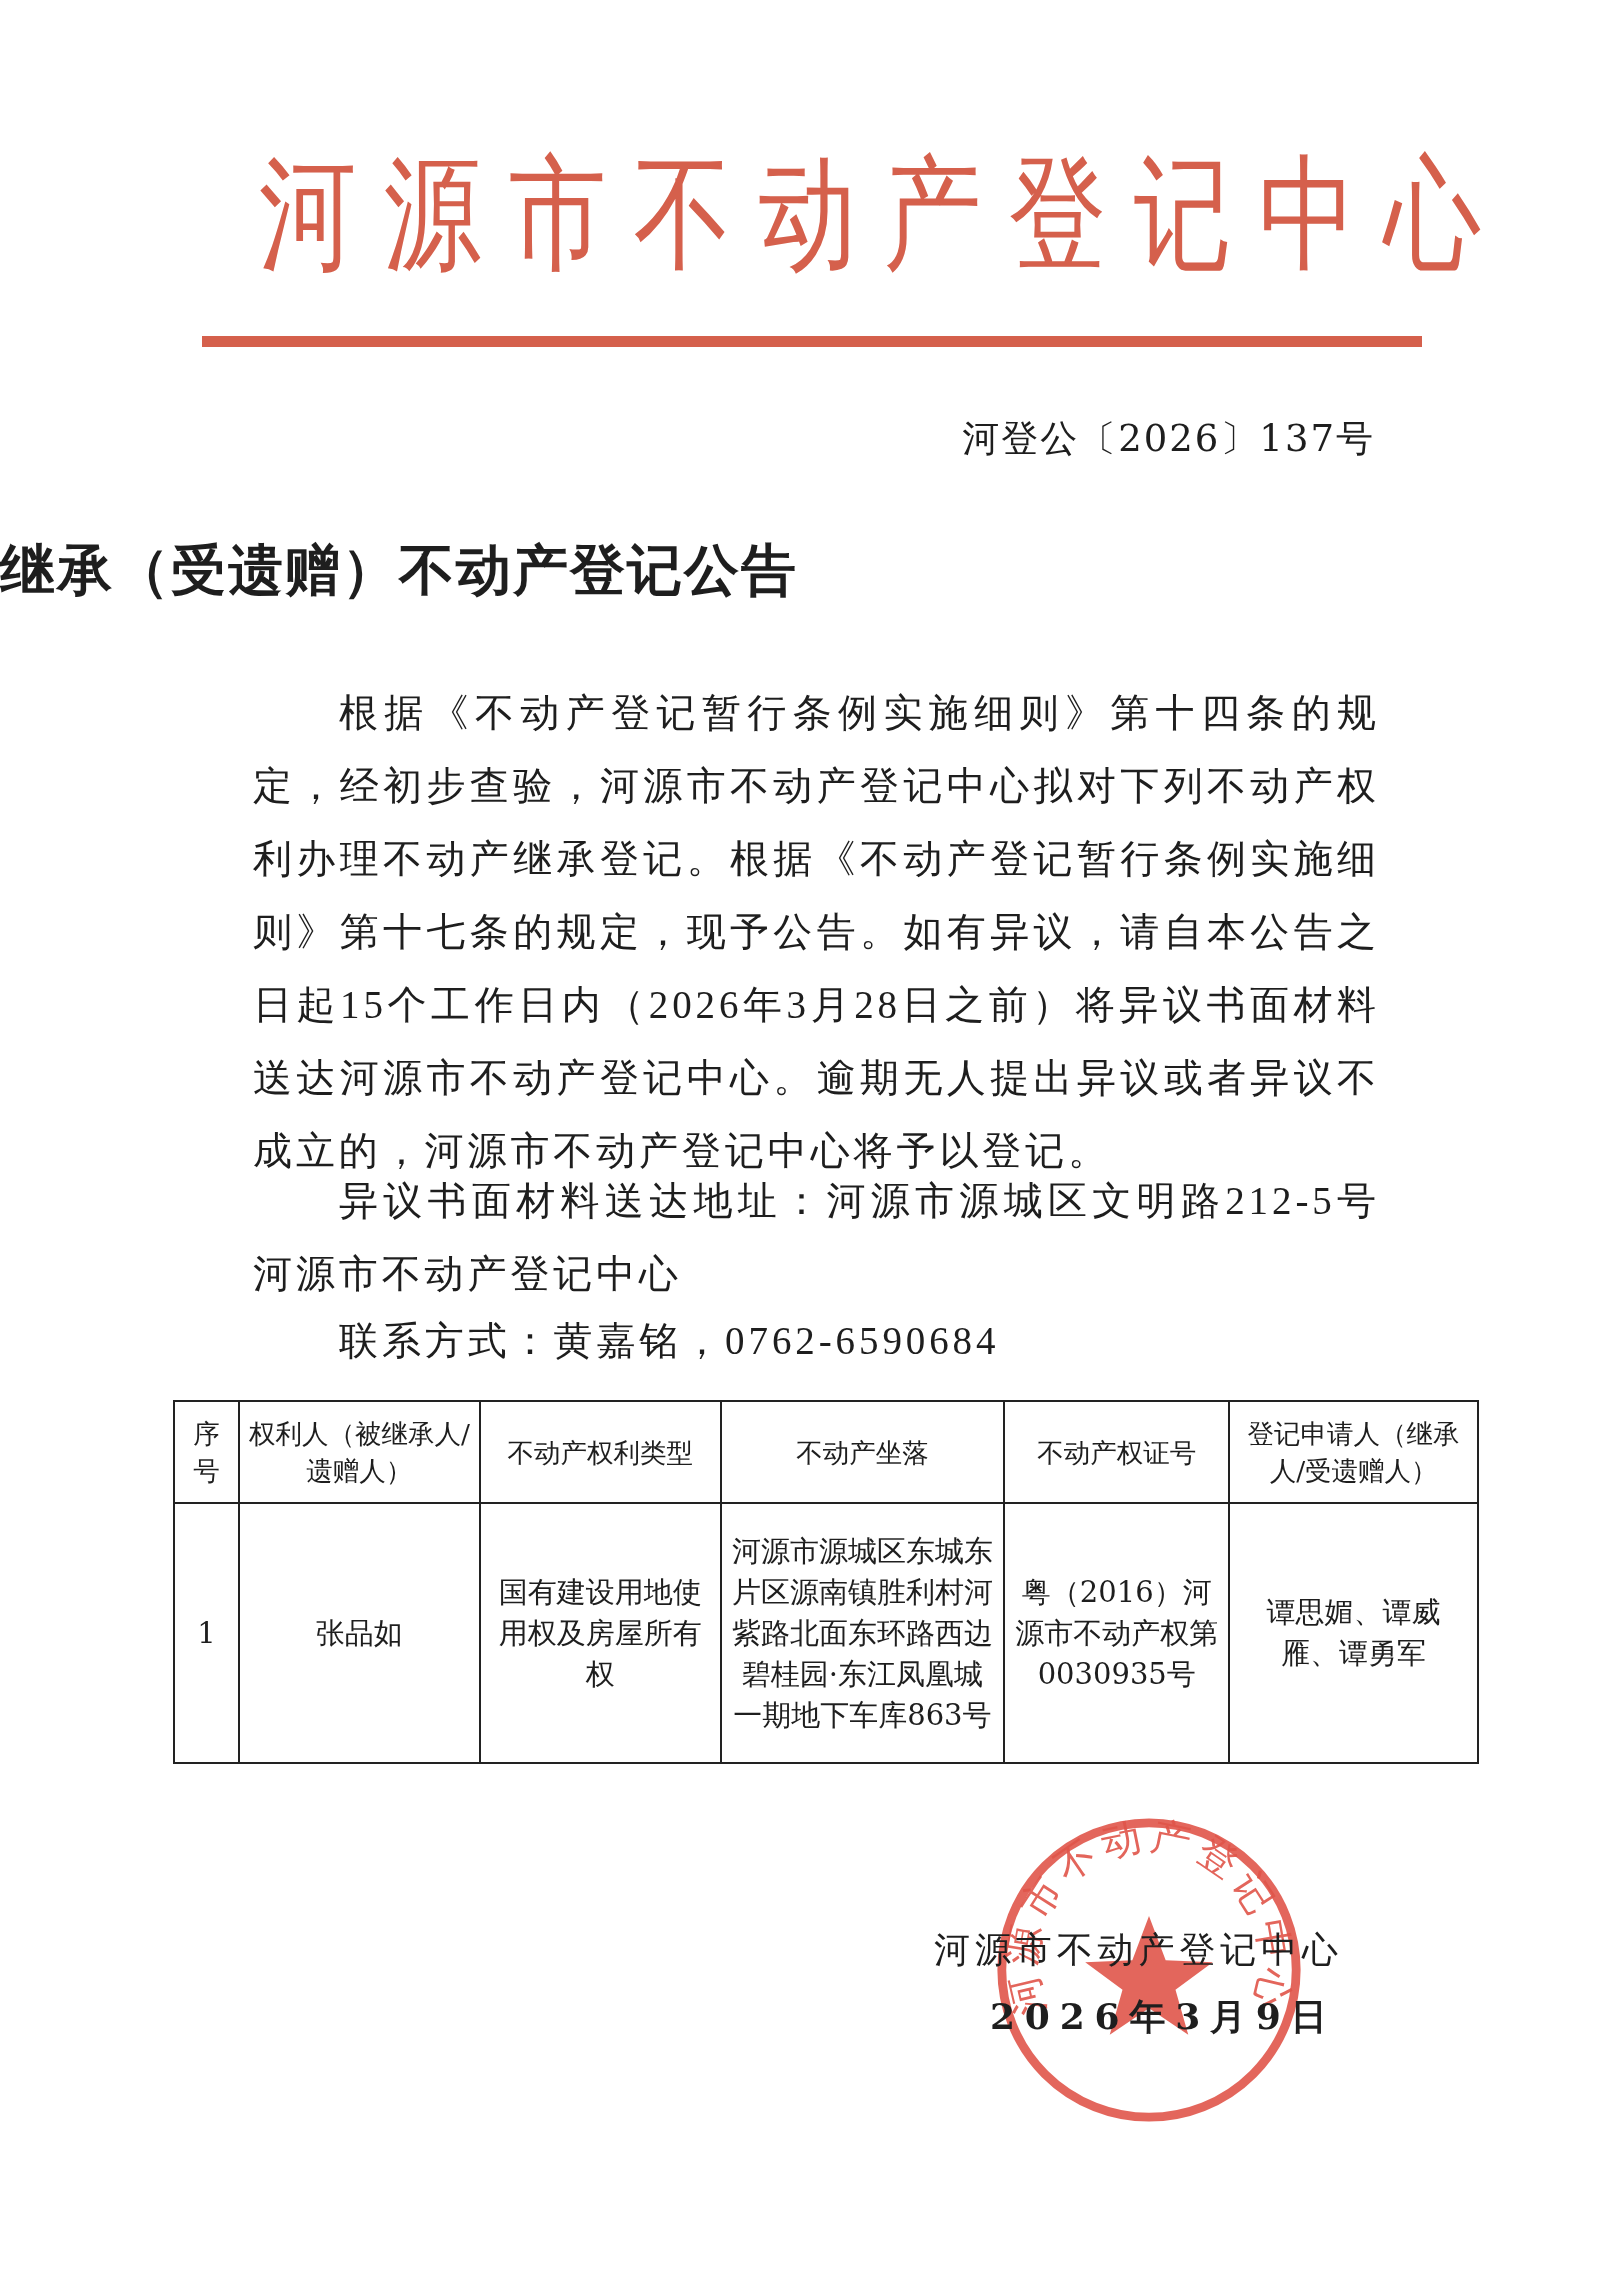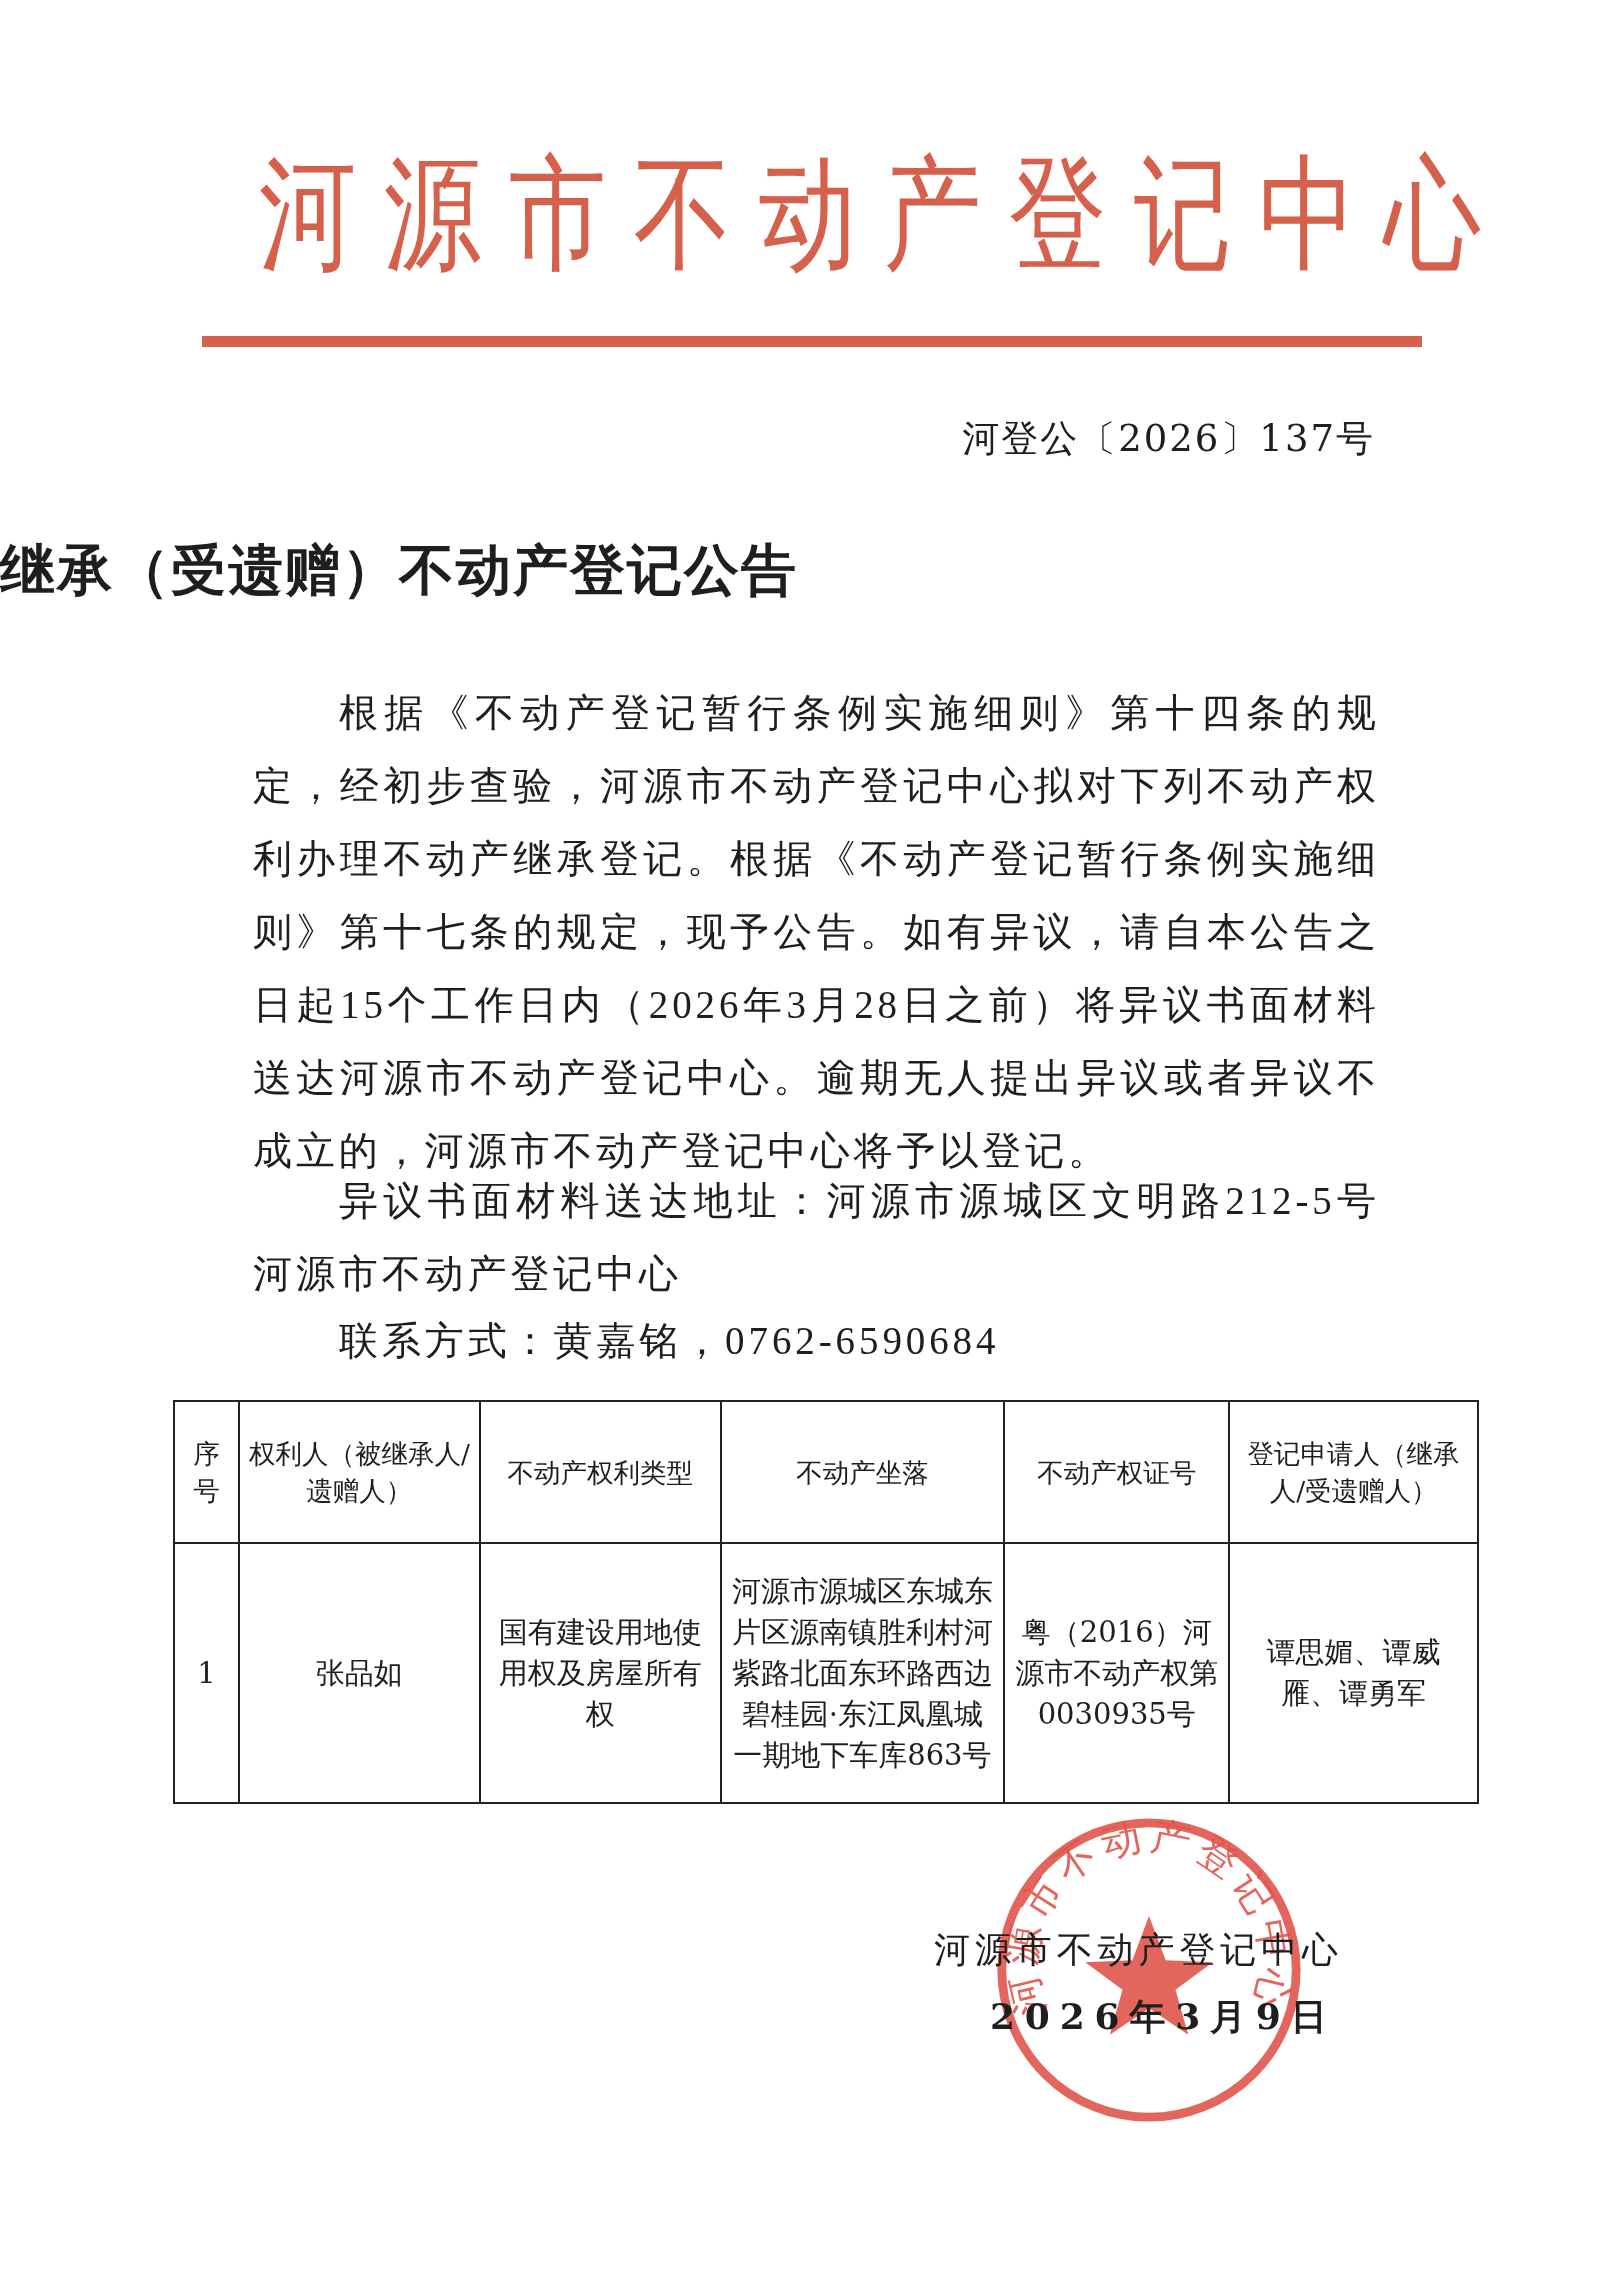--- a/index.html
+++ b/index.html
@@ -37,21 +37,21 @@
     #p2 { top: 1164px; }
     #p3 { top: 1292px; }
     table.records {
       position: absolute; left: 173px; top: 1400px; width: 1306px;
       border-collapse: collapse; font-size: 26.5px;
     }
     table.records th, table.records td {
       border: 2.5px solid #222; text-align: center; vertical-align: middle;
       font-weight: normal; padding: 3.9px 7.8px; line-height: 37px;
     }
-    table.records thead tr { height: 142px; }
+    table.records thead tr { height: 102px; }
     table.records tbody tr { height: 260px; }
     table.records td { font-size: 29px; line-height: 41px; }
     td.applicants { text-align: left; vertical-align: top; padding-top: 35px; }
     .signature {
       position: absolute; left: 934px; top: 1926px; font-size: 36px; letter-spacing: 4.9px;
       z-index: 2;
     }
     .signature .date { display: block; margin-left: 56px; margin-top: 17.6px; letter-spacing: 9.8px; font-weight: bold; }
     .seal {
       position: absolute; left: 992px; top: 1813px; width: 314px; height: 314px;

